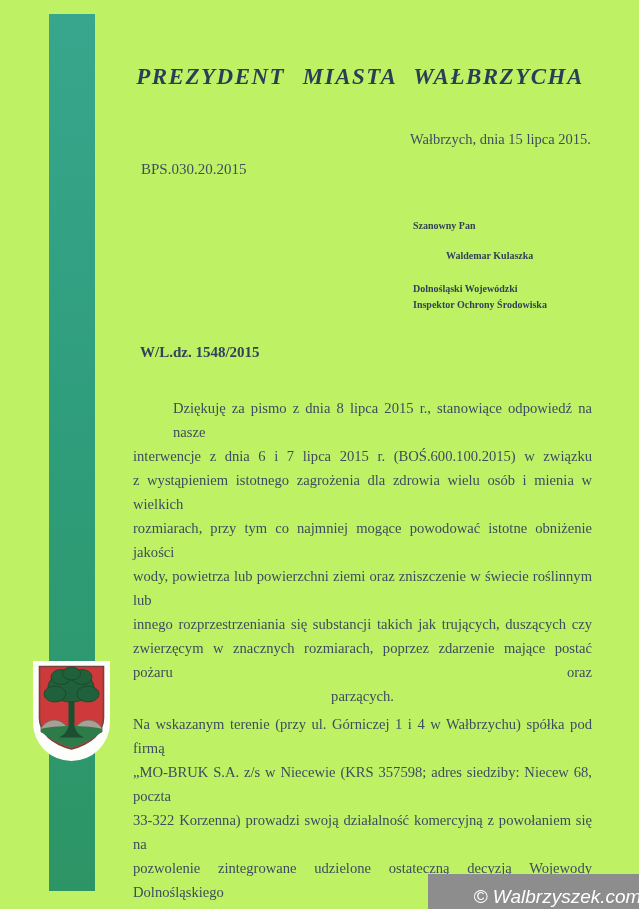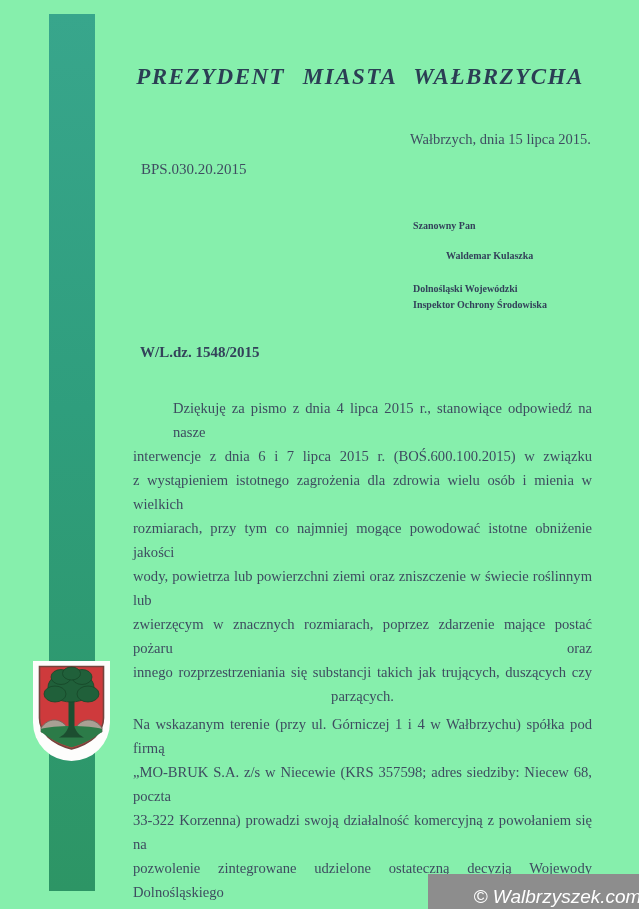--- a/index.html
+++ b/index.html
@@ -1,18 +1,18 @@
 <!DOCTYPE html>
 <html><head>
 <meta charset="utf-8">
 <style>
   html,body { margin:0; padding:0; background:#ffffff; }
   .page {
     position:relative; width:639px; height:909px;
-    background:#86efac; overflow:hidden;
+    background:#bef264; overflow:hidden;
     font-family:"Liberation Serif", serif;
   }
 
   
   .stripe {
     position:absolute; left:49px; top:14px; width:46px; height:877px;
     background:linear-gradient(180deg, #38a68c 0%, #2f9e7d 45%, #2d9565 100%);
   }
 
   
@@ -100,27 +100,27 @@
     <div class="r4">Inspektor Ochrony Środowiska</div>
   </div>
 
   <div class="your-ref">
     <div>W/L.dz. 1548/2015</div>
   </div>
 
   <div class="body-text">
 
     <div class="para">
-      <div class="jline indent-first">Dziękuję za pismo z dnia 4 lipca 2015 r., stanowiące odpowiedź na nasze</div>
+      <div class="jline indent-first">Dziękuję za pismo z dnia 8 lipca 2015 r., stanowiące odpowiedź na nasze</div>
       <div class="jline">interwencje z dnia 6 i 7 lipca 2015 r. (BOŚ.600.100.2015) w związku</div>
       <div class="jline">z wystąpieniem istotnego zagrożenia dla zdrowia wielu osób i mienia w wielkich</div>
       <div class="jline">rozmiarach, przy tym co najmniej mogące powodować istotne obniżenie jakości</div>
       <div class="jline">wody, powietrza lub powierzchni ziemi oraz zniszczenie w świecie roślinnym lub</div>
+      <div class="jline">innego rozprzestrzeniania się substancji takich jak trujących, duszących czy</div>
       <div class="jline">zwierzęcym w znacznych rozmiarach, poprzez zdarzenie mające postać pożaru oraz</div>
-      <div class="jline">innego rozprzestrzeniania się substancji takich jak trujących, duszących czy</div>
       <div class="lline">parzących.</div>
     </div>
 
     <div class="para gap-sm">
       <div class="jline">Na wskazanym terenie (przy ul. Górniczej 1 i 4 w Wałbrzychu) spółka pod firmą</div>
       <div class="jline">„MO-BRUK S.A. z/s w Niecewie (KRS 357598; adres siedziby: Niecew 68, poczta</div>
       <div class="jline">33-322 Korzenna) prowadzi swoją działalność komercyjną z powołaniem się na</div>
       <div class="jline">pozwolenie zintegrowane udzielone ostateczną decyzją Wojewody Dolnośląskiego</div>
       <div class="jline">z dnia 27 lipca 2007 r. nr PZ 114/2007 (znak: SR.IV.6619/W63/5/06/07), zmienioną</div>
 

